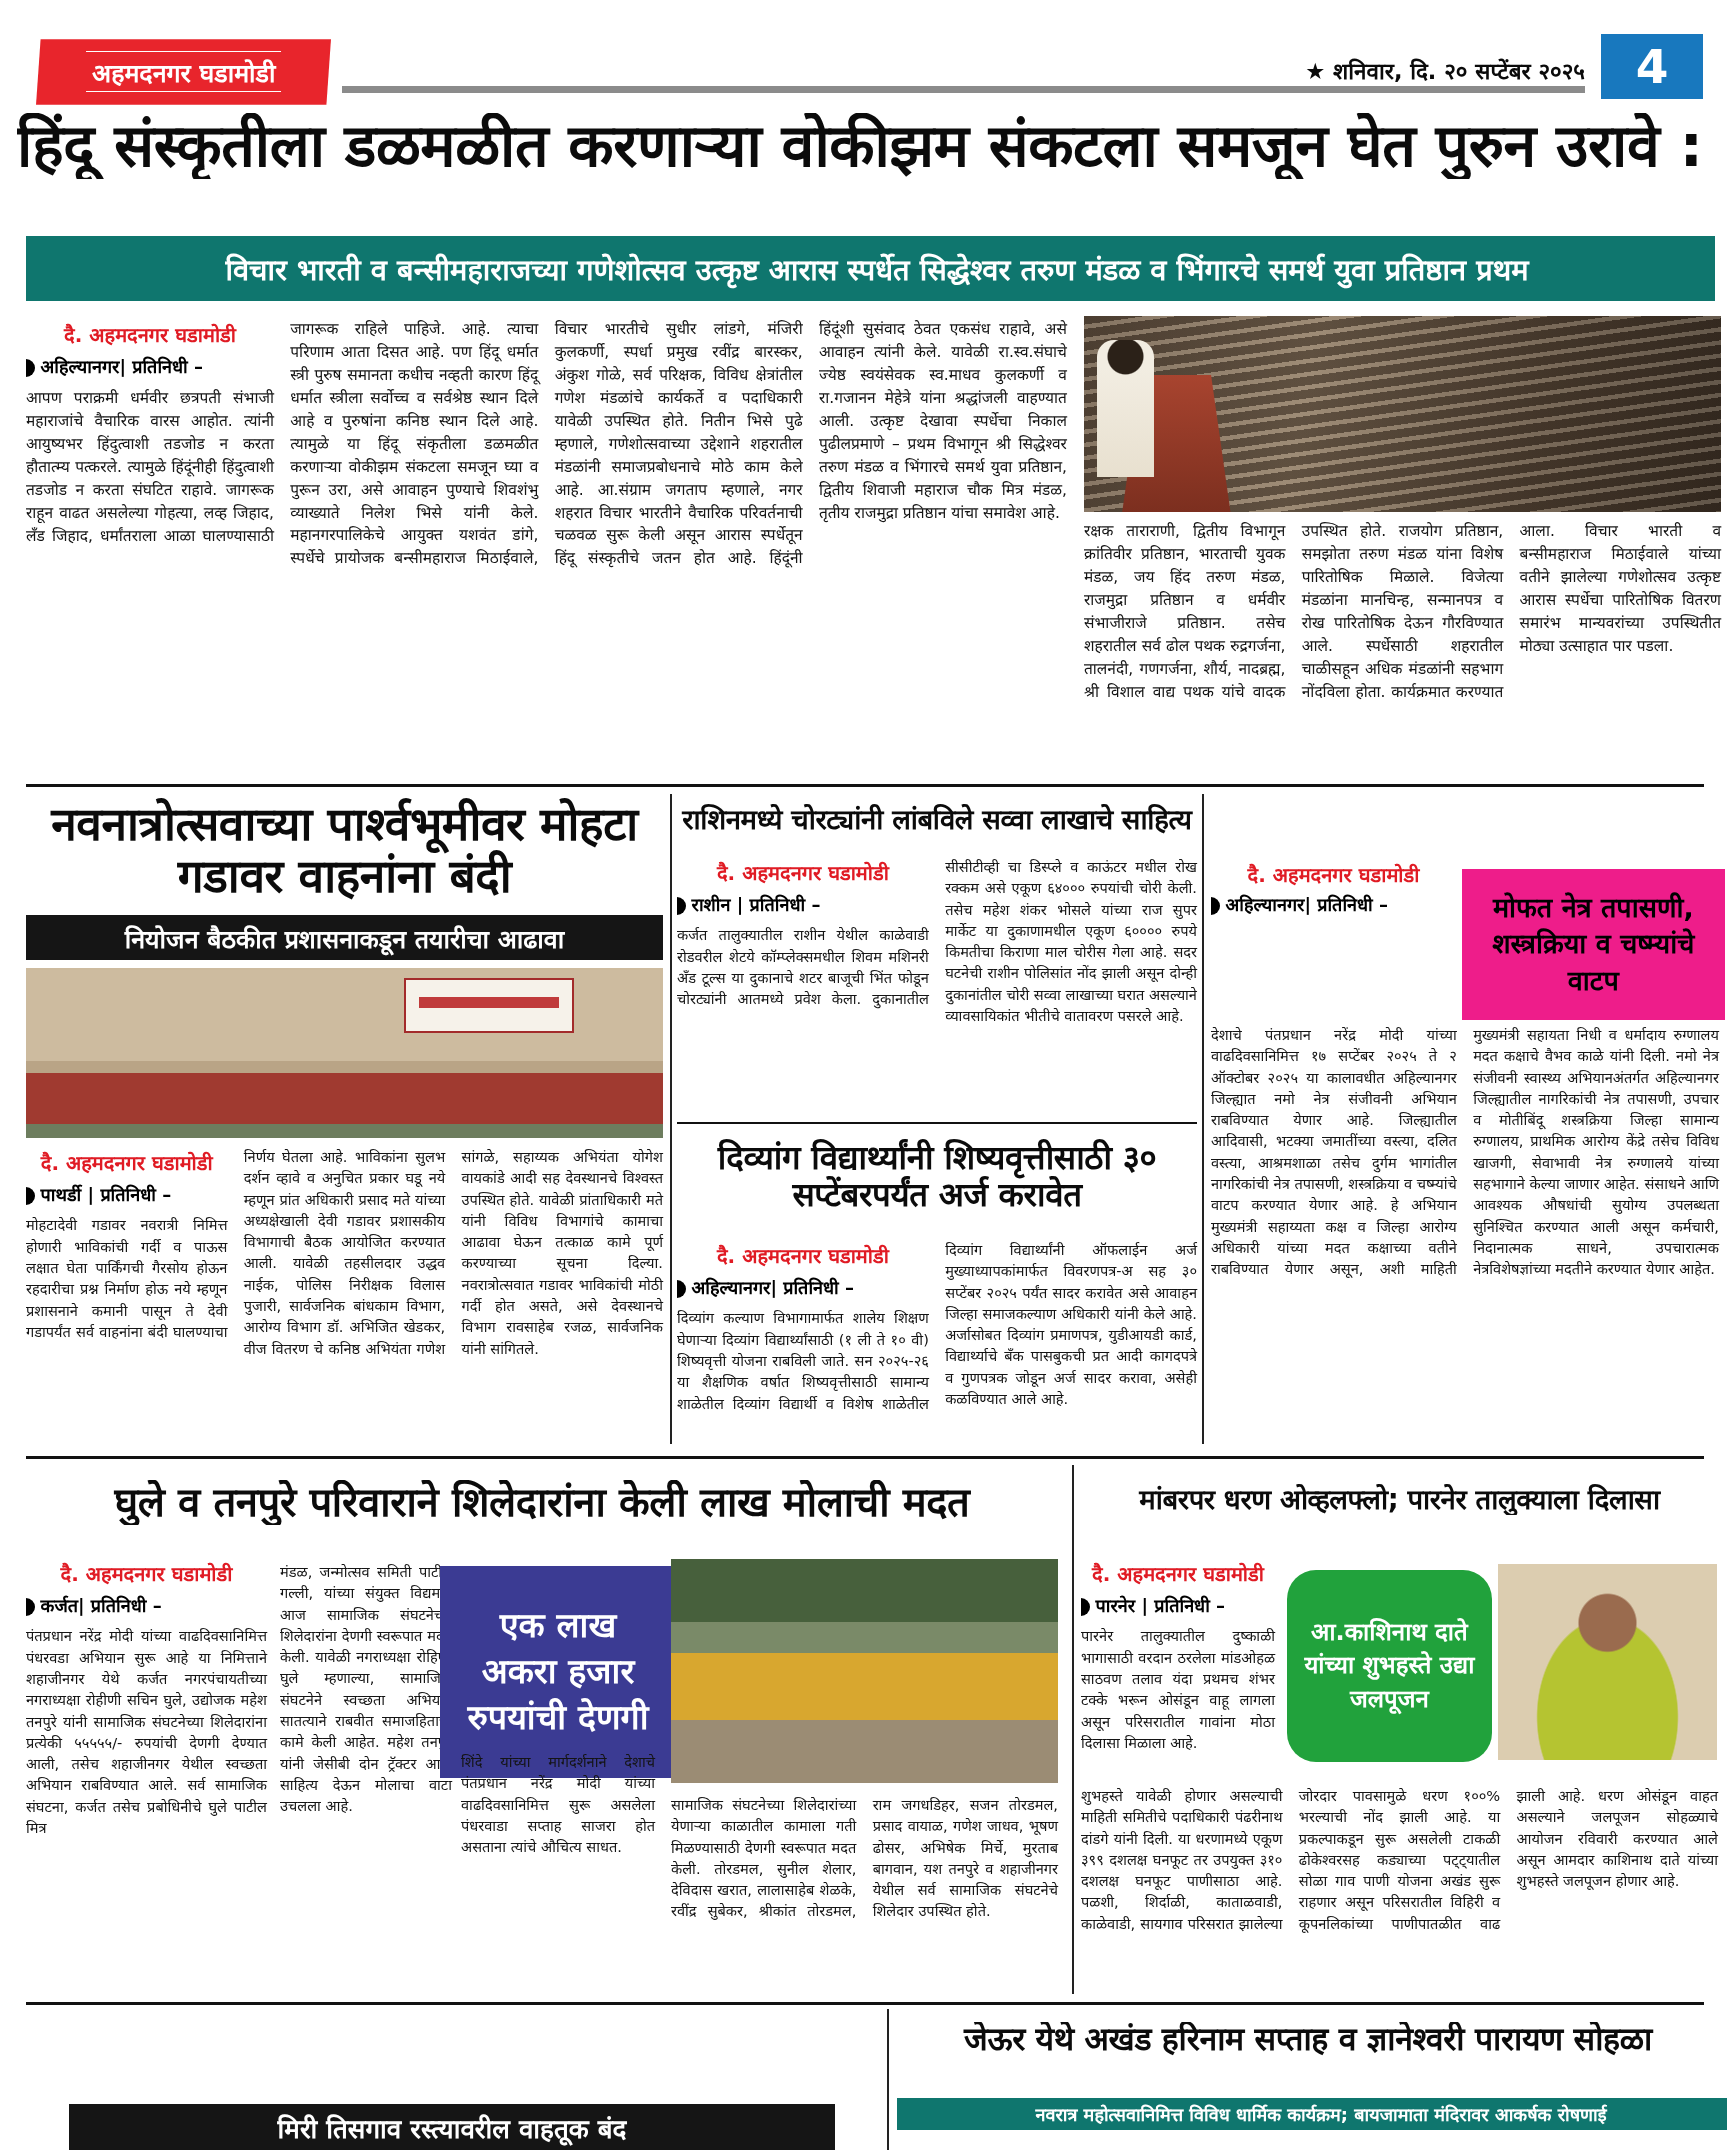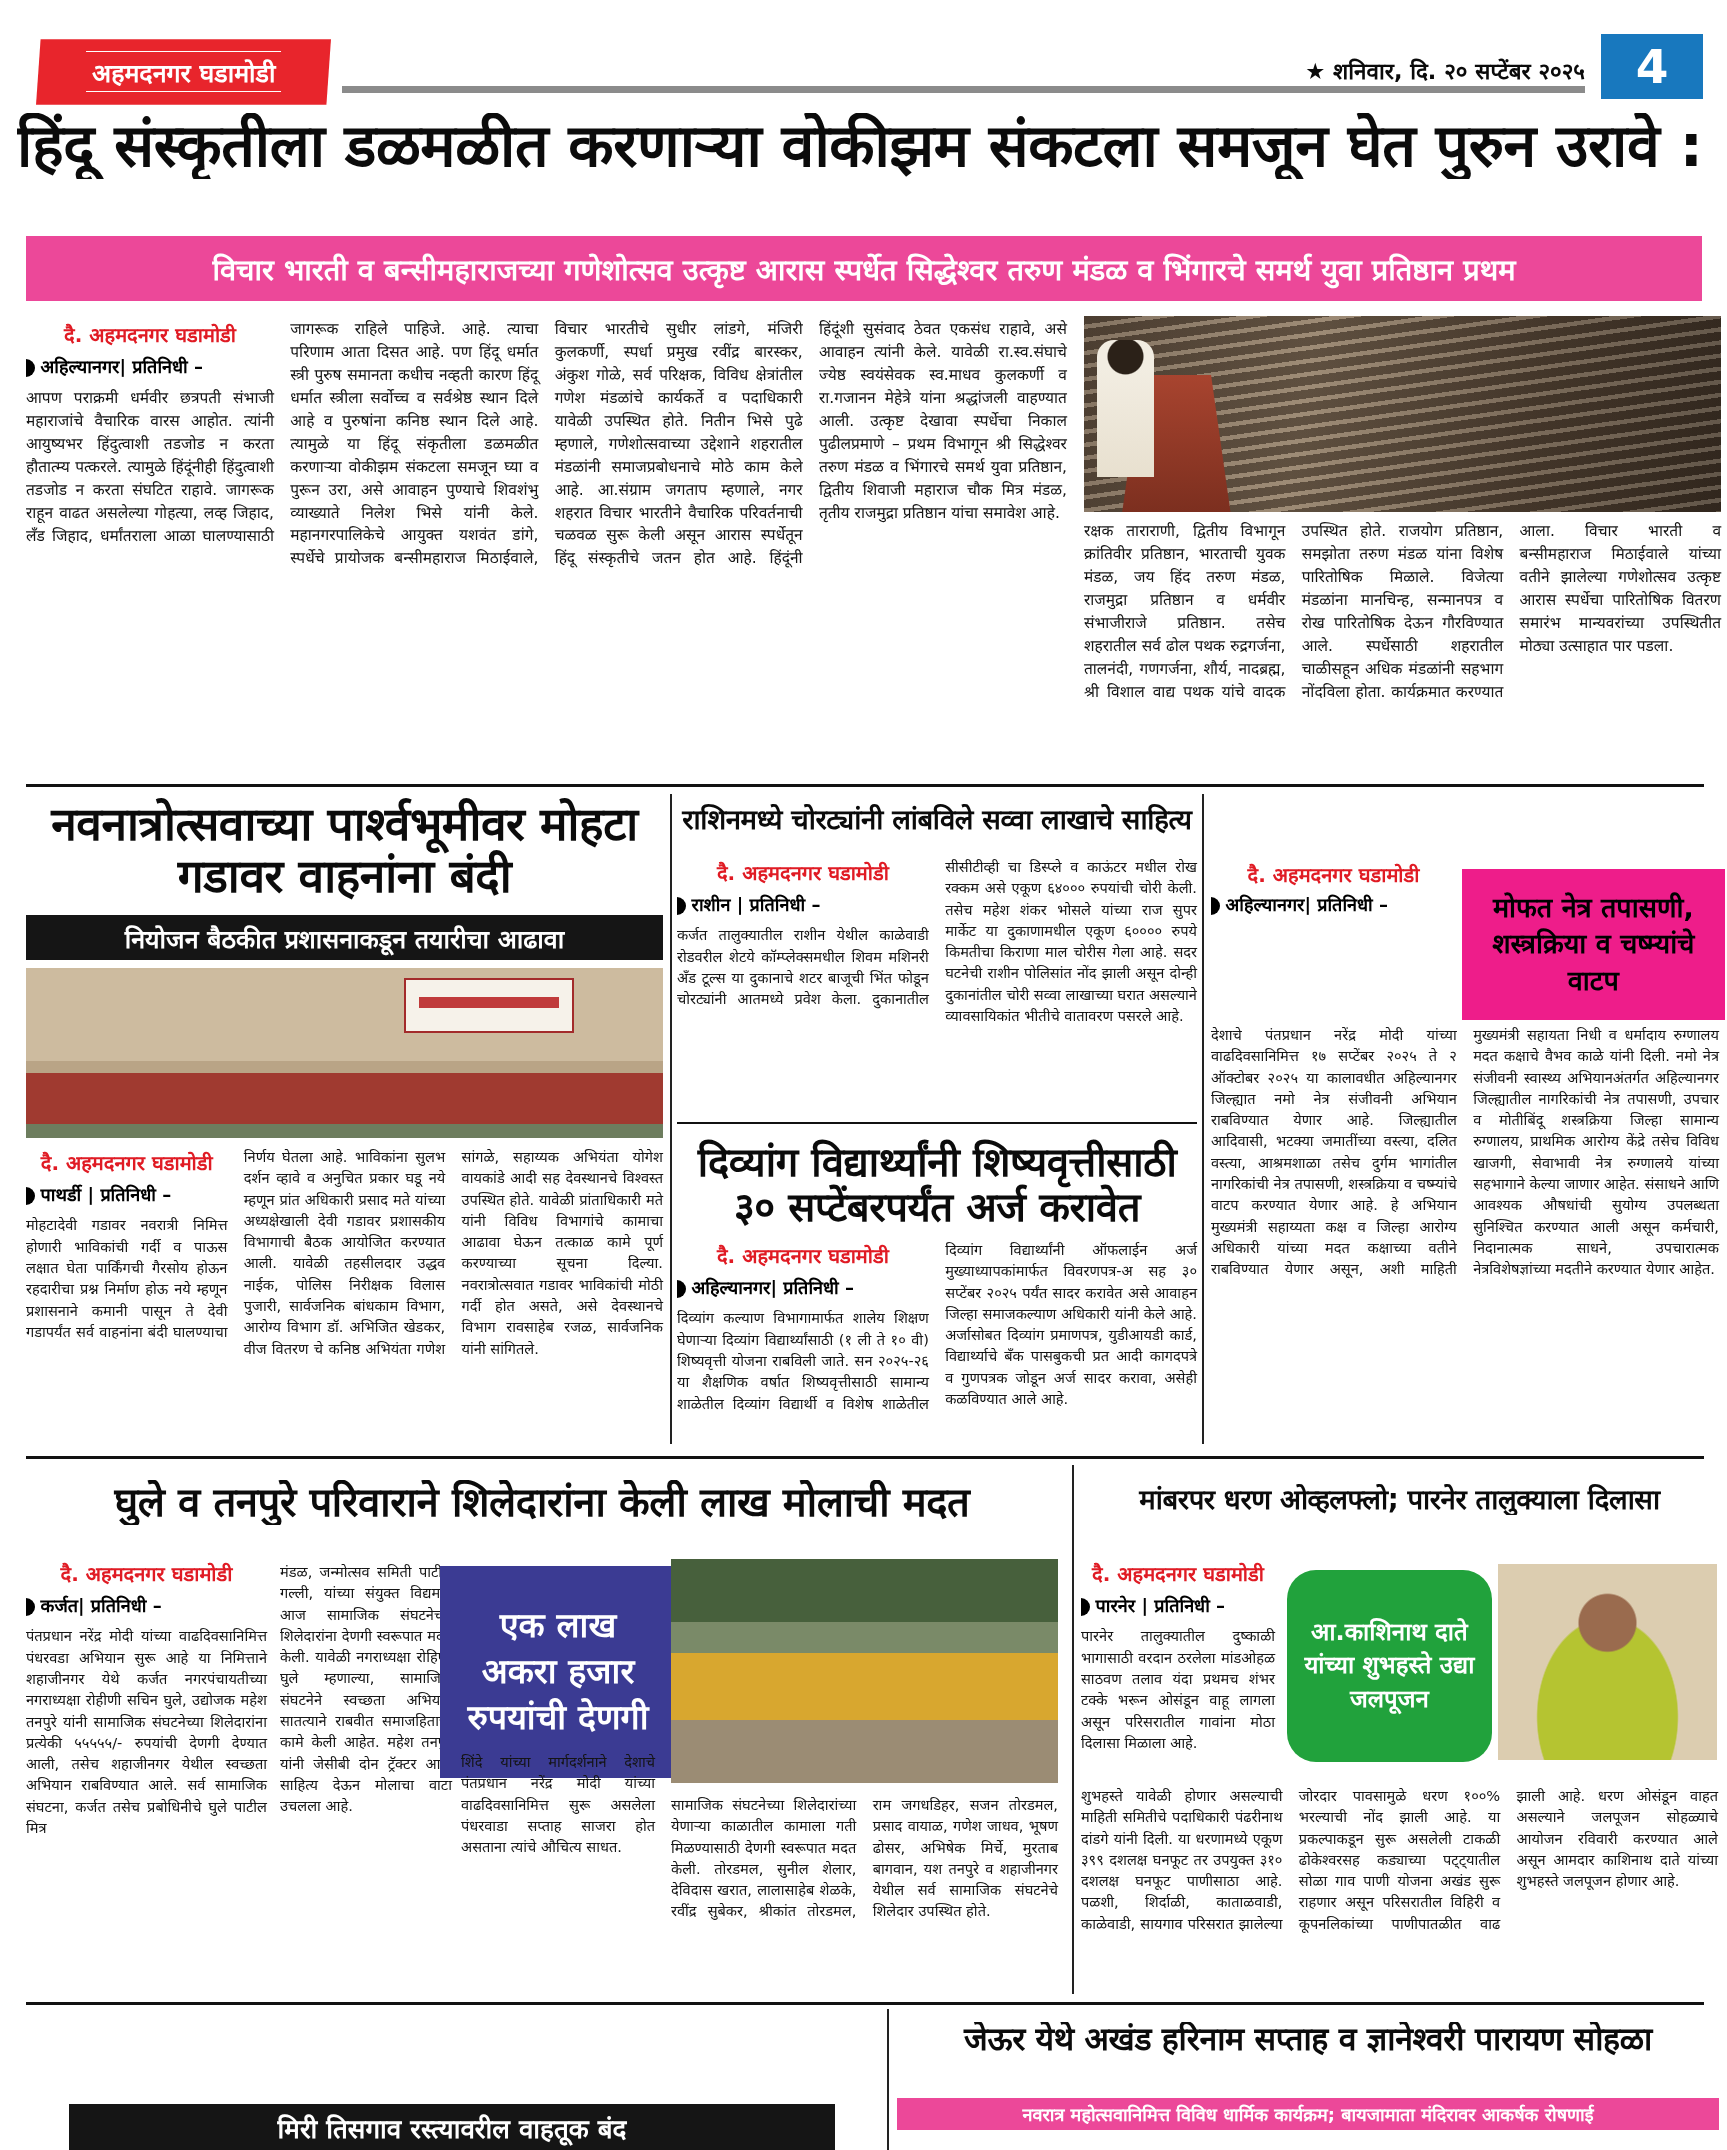--- a/index.html
+++ b/index.html
@@ -3,21 +3,21 @@
 <meta charset="utf-8">
 <style>
   html,body{margin:0;padding:0;background:#ffffff;}
   #page{position:relative;width:1727px;height:2693px;background:#ffffff;overflow:hidden;
         font-family:"DejaVu Sans","Liberation Sans",sans-serif;color:#111;}
   .abs{position:absolute;}
   .center{text-align:center;}
   .headline{font-weight:900;color:#0b0b0b;letter-spacing:-0.4px;line-height:1.12;}
   .nowrap{white-space:nowrap;overflow:hidden;}
   .bar{display:flex;align-items:center;justify-content:center;font-weight:900;color:#ffffff;}
-  .bar-red{background:#ec4899;}
+  .bar-red{background:#0f766e;padding-left:13px;}
   .bar-black{background:#151515;}
   .tag{color:#e01b24;font-weight:900;font-size:20px;text-align:center;margin:2.6px 0 4.3px 0;}
   .dateline{font-weight:900;font-size:18px;color:#000;margin:0 0 6px 0;}
   .bullet{display:inline-block;width:8.6px;height:18px;background:#000;border-radius:0 18px 18px 0;
           vertical-align:middle;margin-right:6px;}
   .body36{font-size:15.5px;line-height:1.48;text-align:justify;color:#141414;}
   .body34{font-size:14.6px;line-height:1.46;text-align:justify;color:#141414;}
   .cols2{column-count:2;column-gap:16.3px;}
   .cols3{column-count:3;column-gap:16.3px;}
   .cols4{column-count:4;column-gap:16.3px;}
@@ -102,21 +102,21 @@
   </div>
 
   <div class="abs headline center nowrap" style="left:677px;top:804px;width:520px;font-size:27.5px;">राशिनमध्ये चोरट्यांनी लांबविले सव्वा लाखाचे साहित्य</div>
   <div class="abs cols2 body34" style="left:677px;top:856px;width:520px;height:249px;">
     <div class="tag">दै. अहमदनगर घडामोडी</div>
     <div class="dateline"><span class="bullet"></span><span>राशीन | प्रतिनिधी –</span></div>
     <span>कर्जत तालुक्यातील राशीन येथील काळेवाडी रोडवरील शेटये कॉम्प्लेक्समधील शिवम मशिनरी अँड टूल्स या दुकानाचे शटर बाजूची भिंत फोडून चोरट्यांनी आतमध्ये प्रवेश केला. दुकानातील सीसीटीव्ही चा डिस्प्ले व काऊंटर मधील रोख रक्कम असे एकूण ६४००० रुपयांची चोरी केली. तसेच महेश शंकर भोसले यांच्या राज सुपर मार्केट या दुकाणामधील एकूण ६०००० रुपये किमतीचा किराणा माल चोरीस गेला आहे. सदर घटनेची राशीन पोलिसांत नोंद झाली असून दोन्ही दुकानांतील चोरी सव्वा लाखाच्या घरात असल्याने व्यावसायिकांत भीतीचे वातावरण पसरले आहे.</span>
   </div>
   <div class="abs h-rule" style="left:677px;top:1122px;width:520px;height:2.2px;"></div>
 
-  <div class="abs headline center" style="left:677px;top:1140px;width:520px;font-size:40px;">दिव्यांग विद्यार्थ्यांनी शिष्यवृत्तीसाठी ३० सप्टेंबरपर्यंत अर्ज करावेत</div>
+  <div class="abs headline center" style="left:677px;top:1140px;width:520px;font-size:33px;">दिव्यांग विद्यार्थ्यांनी शिष्यवृत्तीसाठी ३० सप्टेंबरपर्यंत अर्ज करावेत</div>
   <div class="abs cols2 body34" style="left:677px;top:1239px;width:520px;height:204px;">
     <div class="tag">दै. अहमदनगर घडामोडी</div>
     <div class="dateline"><span class="bullet"></span><span>अहिल्यानगर| प्रतिनिधी –</span></div>
     <span>दिव्यांग कल्याण विभागामार्फत शालेय शिक्षण घेणाऱ्या दिव्यांग विद्यार्थ्यांसाठी (१ ली ते १० वी) शिष्यवृत्ती योजना राबविली जाते. सन २०२५-२६ या शैक्षणिक वर्षात शिष्यवृत्तीसाठी सामान्य शाळेतील दिव्यांग विद्यार्थी व विशेष शाळेतील दिव्यांग विद्यार्थ्यांनी ऑफलाईन अर्ज मुख्याध्यापकांमार्फत विवरणपत्र-अ सह ३० सप्टेंबर २०२५ पर्यंत सादर करावेत असे आवाहन जिल्हा समाजकल्याण अधिकारी यांनी केले आहे. अर्जासोबत दिव्यांग प्रमाणपत्र, युडीआयडी कार्ड, विद्यार्थ्याचे बँक पासबुकची प्रत आदी कागदपत्रे व गुणपत्रक जोडून अर्ज सादर करावा, असेही कळविण्यात आले आहे.</span>
   </div>
 
   <div class="abs" style="left:1211px;top:858px;width:245px;">
     <div class="tag">दै. अहमदनगर घडामोडी</div>
     <div class="dateline"><span class="bullet"></span><span>अहिल्यानगर| प्रतिनिधी –</span></div>
   </div>

